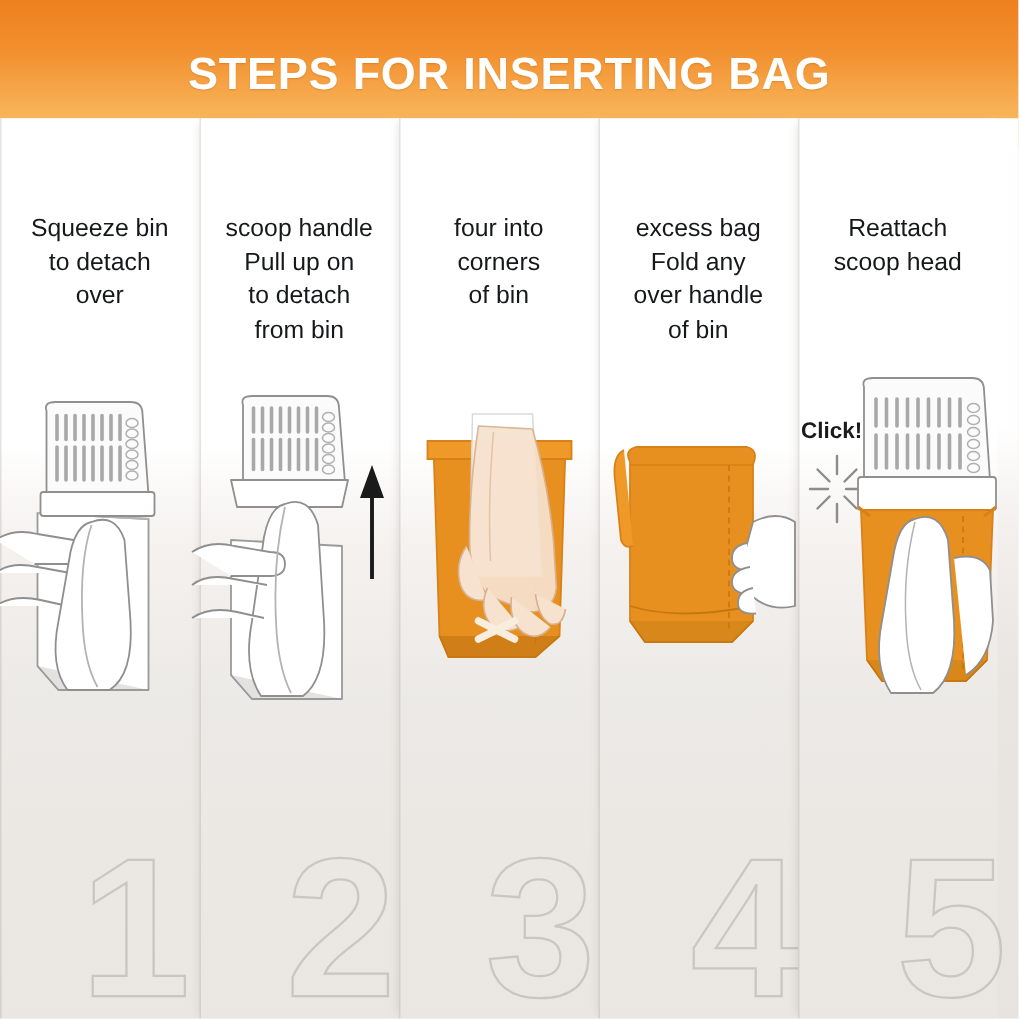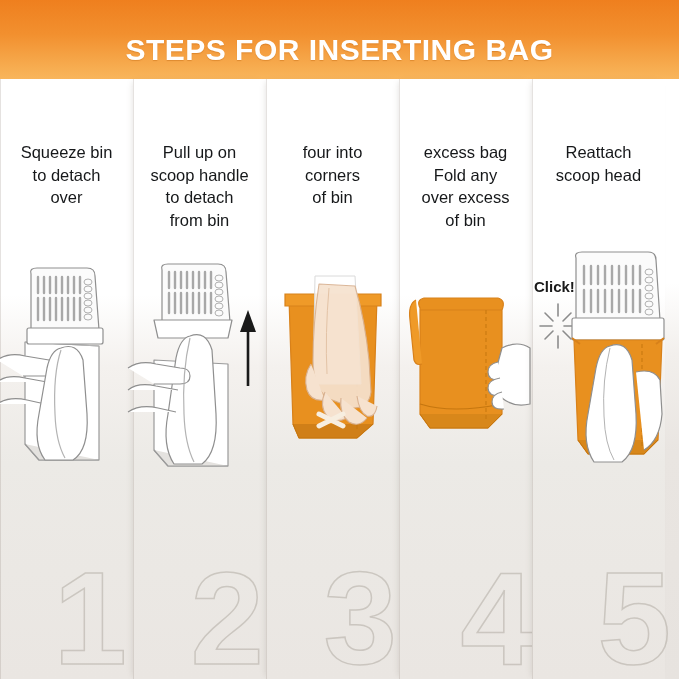--- a/index.html
+++ b/index.html
@@ -146,22 +146,22 @@
               <path d="M58 86 Q50 110 52 150 Q53 178 62 194" stroke="#b3b3b3"></path>
             </g>
           </svg>
         </div>
         <div class="watermark">1</div>
       </div>
 
       <div class="col">
         <div class="col-sep"></div>
         <div class="caption">
+          <div>scoop handle</div>
           <div>Pull up on</div>
-          <div>scoop handle</div>
           <div>to detach</div>
           <div>from bin</div>
         </div>
         <div class="illus">
           <svg width="128" height="230" viewBox="0 0 128 230">
             <g fill="none" stroke="#8b8b8b" stroke-width="1.2" stroke-linejoin="round">
 
               <path d="M18 96 L18 186 L32 202 L92 202 L92 100 Z" fill="#ffffff" stroke="#9a9a9a"></path>
               <path d="M18 186 L32 202 L92 202" fill="#e4e2df" stroke="#9a9a9a"></path>
 
@@ -241,21 +241,21 @@
           </svg>
         </div>
         <div class="watermark">3</div>
       </div>
 
       <div class="col">
         <div class="col-sep"></div>
         <div class="caption">
           <div>excess bag</div>
           <div>Fold any</div>
-          <div>over excess</div>
+          <div>over handle</div>
           <div>of bin</div>
         </div>
         <div class="illus">
           <svg width="128" height="230" viewBox="0 0 128 230">
 
             <path d="M18 44 Q14 36 22 34 L96 34 Q104 36 100 46 L100 150 L86 164 L28 164 L18 150 Z" fill="#e8901f" stroke="#d8811a" stroke-width="1.2"></path>
             <path d="M18 46 L100 46" stroke="#d8811a" stroke-width="1"></path>
             <path d="M18 150 L28 164 L86 164 L100 150" fill="#d8871a" stroke="#c5760f" stroke-width="1"></path>
             <path d="M18 140 Q50 150 100 140" fill="none" stroke="#c5760f" stroke-width="1.2"></path>
             <line x1="84" y1="46" x2="84" y2="158" stroke="#c5760f" stroke-width="1" stroke-dasharray="4 3"></line>

